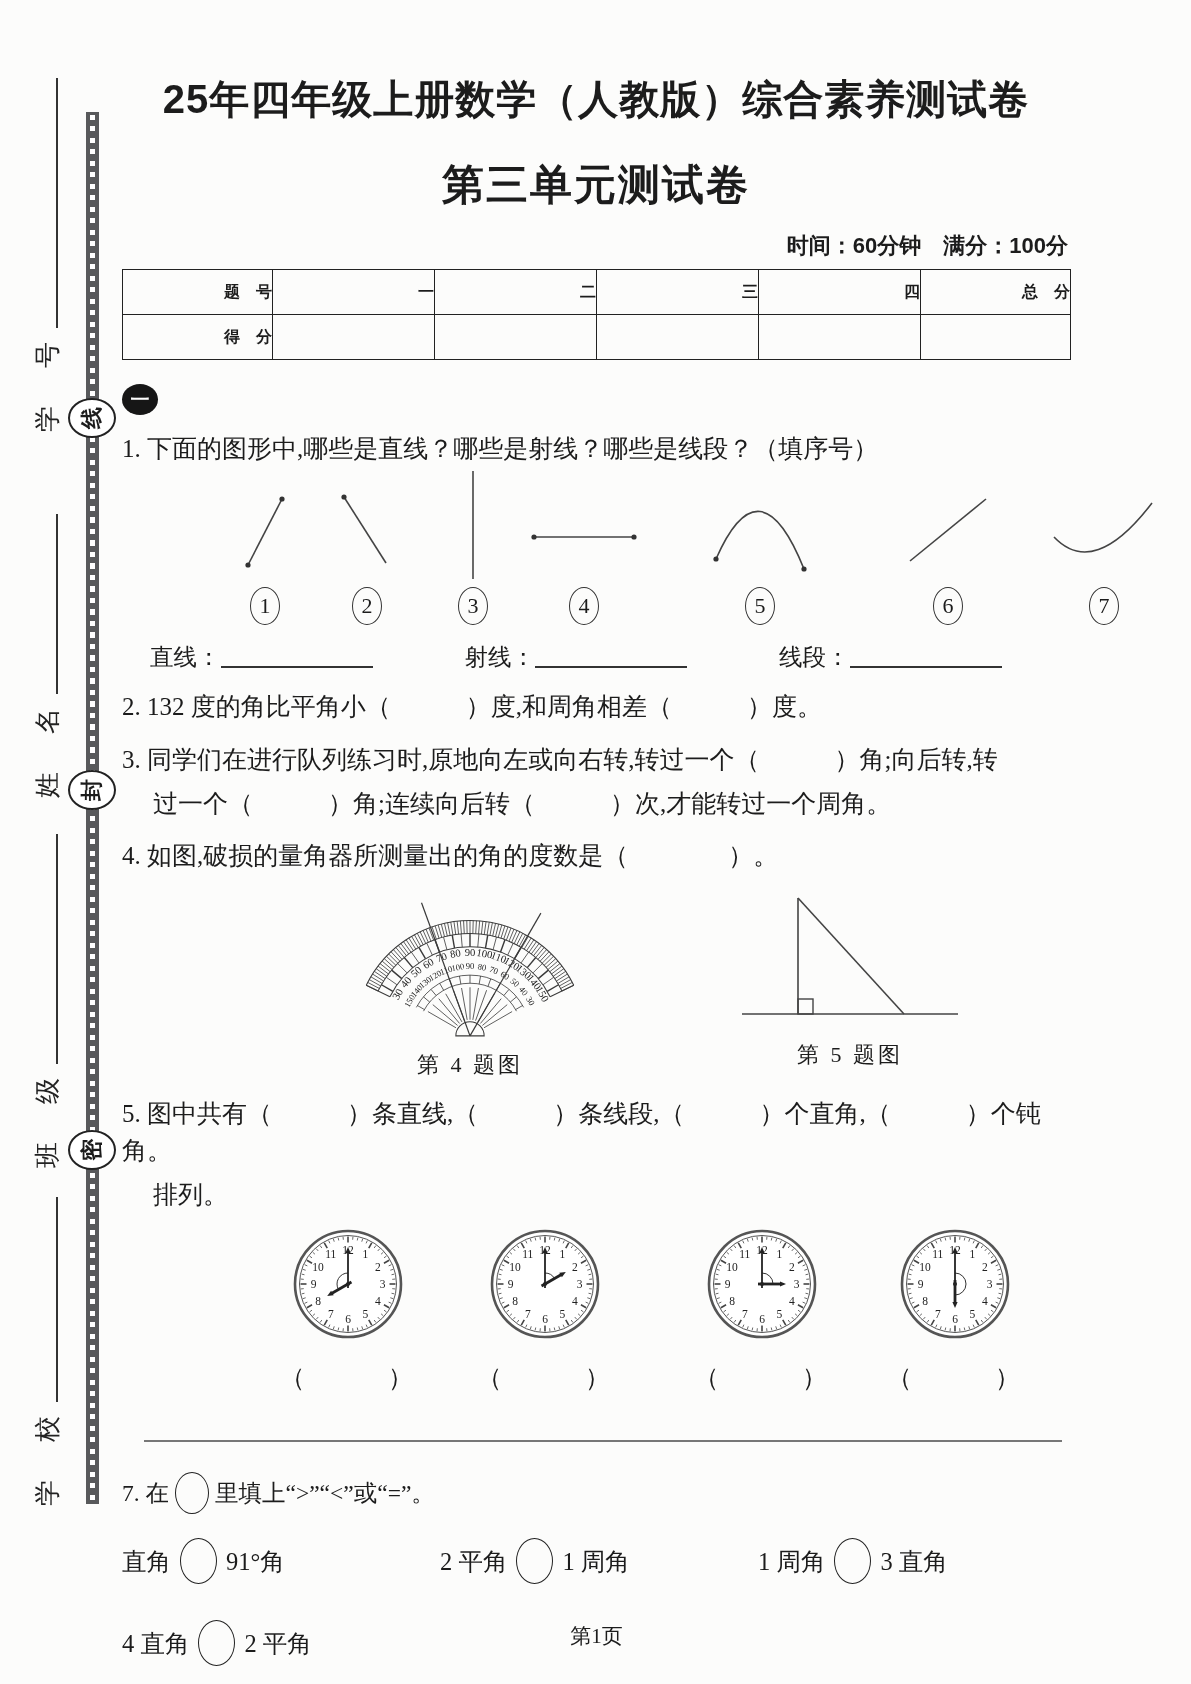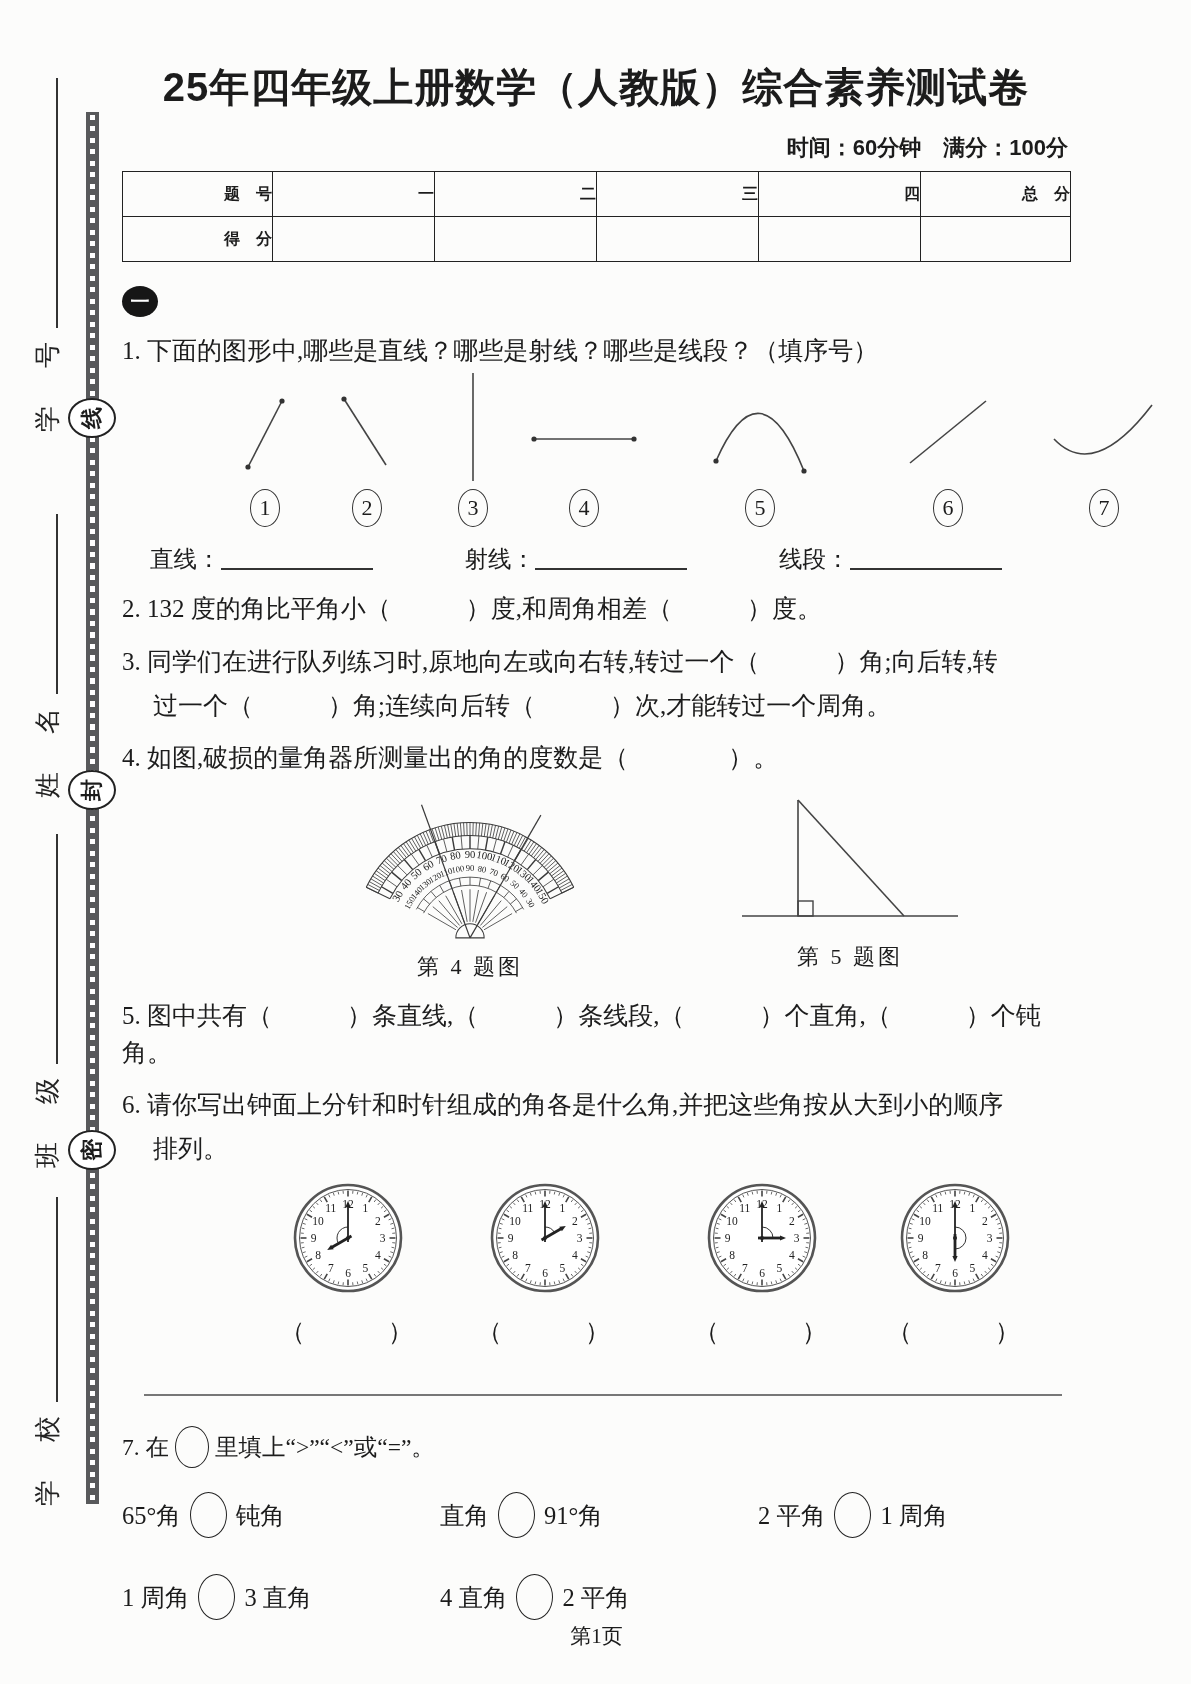--- a/index.html
+++ b/index.html
@@ -37,21 +37,21 @@
     position: absolute; left: 68px;
     width: 48px; height: 40px;
     border: 2px solid #222; border-radius: 50%;
     background: #fff;
     display: flex; align-items: center; justify-content: center;
     z-index: 2;
   }
   .seal span { display:block; transform: rotate(-90deg); font-size: 22px; font-weight: bold; }
 
   
-  .content { position: absolute; left: 122px; top: 0; width: 948px; }
+  .content { position: absolute; left: 122px; top: 12px; width: 948px; }
   h1.title {
     margin-top: 60px; text-align: center;
     font-family: "Liberation Sans", sans-serif;
     font-size: 40px; font-weight: 800; letter-spacing: 1px;
   }
   h2.subtitle {
     margin-top: 30px; text-align: center;
     font-family: "Liberation Sans", sans-serif;
     font-size: 42px; font-weight: 800; letter-spacing: 2px;
   }
@@ -159,20 +159,21 @@
 <div class="seal" style="top:770px">
     <span>封</span>
   </div>
 <div class="seal" style="top:1130px">
     <span>密</span>
   </div>
 
 <main class="content">
 
   <h1 class="title">25年四年级上册数学（人教版）综合素养测试卷</h1>
+  <h2 class="subtitle">第三单元测试卷</h2>
   <div class="meta">时间：60分钟　满分：100分</div>
 
   <table class="score">
     <colgroup>
         <col style="width:150px">
         <col style="width:162px">
         <col style="width:162px">
         <col style="width:162px">
         <col style="width:162px">
         <col style="width:150px">
@@ -443,21 +444,20 @@
         <line x1="8" y1="130" x2="224" y2="130" stroke="#444" stroke-width="1.6"></line>
         <line x1="64" y1="14" x2="64" y2="130" stroke="#444" stroke-width="1.6"></line>
         <line x1="64" y1="14" x2="170" y2="130" stroke="#444" stroke-width="1.6"></line>
         <rect x="64" y="115" width="15" height="15" fill="none" stroke="#444" stroke-width="1.4"></rect>
       </svg>
       <figcaption>第 5 题图</figcaption>
     </figure>
   </div>
 
   <p class="q">5. 图中共有（　　　）条直线,（　　　）条线段,（　　　）个直角,（　　　）个钝角。</p>
-  <p class="q">6. 请你写出钟面上分针和时针组成的角各是什么角,并把这些角按从大到小的顺序</p>
   <p class="q cont">排列。</p>
 
   <div class="clock-row" id="clock-row">
       <div class="clock-cell" style="margin-left: 0px;">
         <svg width="114" height="114" viewBox="0 0 114 114">
           <circle cx="57" cy="57" r="53" fill="#fff" stroke="#555" stroke-width="2.6"></circle>
           <circle cx="57" cy="57" r="48.5" fill="none" stroke="#555" stroke-width="1"></circle>
           <line x1="57" y1="15.5" x2="57" y2="9.5" stroke="#444" stroke-width="1.6"></line>
           <line x1="61.65151661541058" y1="12.743775656111836" x2="61.96510200521354" y2="9.760209970007018" stroke="#444" stroke-width="0.8"></line>
           <line x1="66.25207024139029" y1="13.472431767345647" x2="66.87580531384357" y2="10.53798896514423" stroke="#444" stroke-width="0.8"></line>
@@ -814,25 +814,20 @@
 
   <hr class="big-answer-line">
 
   <div class="q7-head">
     <span>7. 在</span>
     <span class="circle-blank"></span>
     <span>里填上“&gt;”“&lt;”或“=”。</span>
   </div>
   <div class="cmp-grid" id="cmp-grid">
       <div class="cmp-item">
-        <span>65°角</span>
-        <span class="circle-blank"></span>
-        <span>钝角</span>
-      </div>
-      <div class="cmp-item">
         <span>直角</span>
         <span class="circle-blank"></span>
         <span>91°角</span>
       </div>
       <div class="cmp-item">
         <span>2 平角</span>
         <span class="circle-blank"></span>
         <span>1 周角</span>
       </div>
       <div class="cmp-item">

